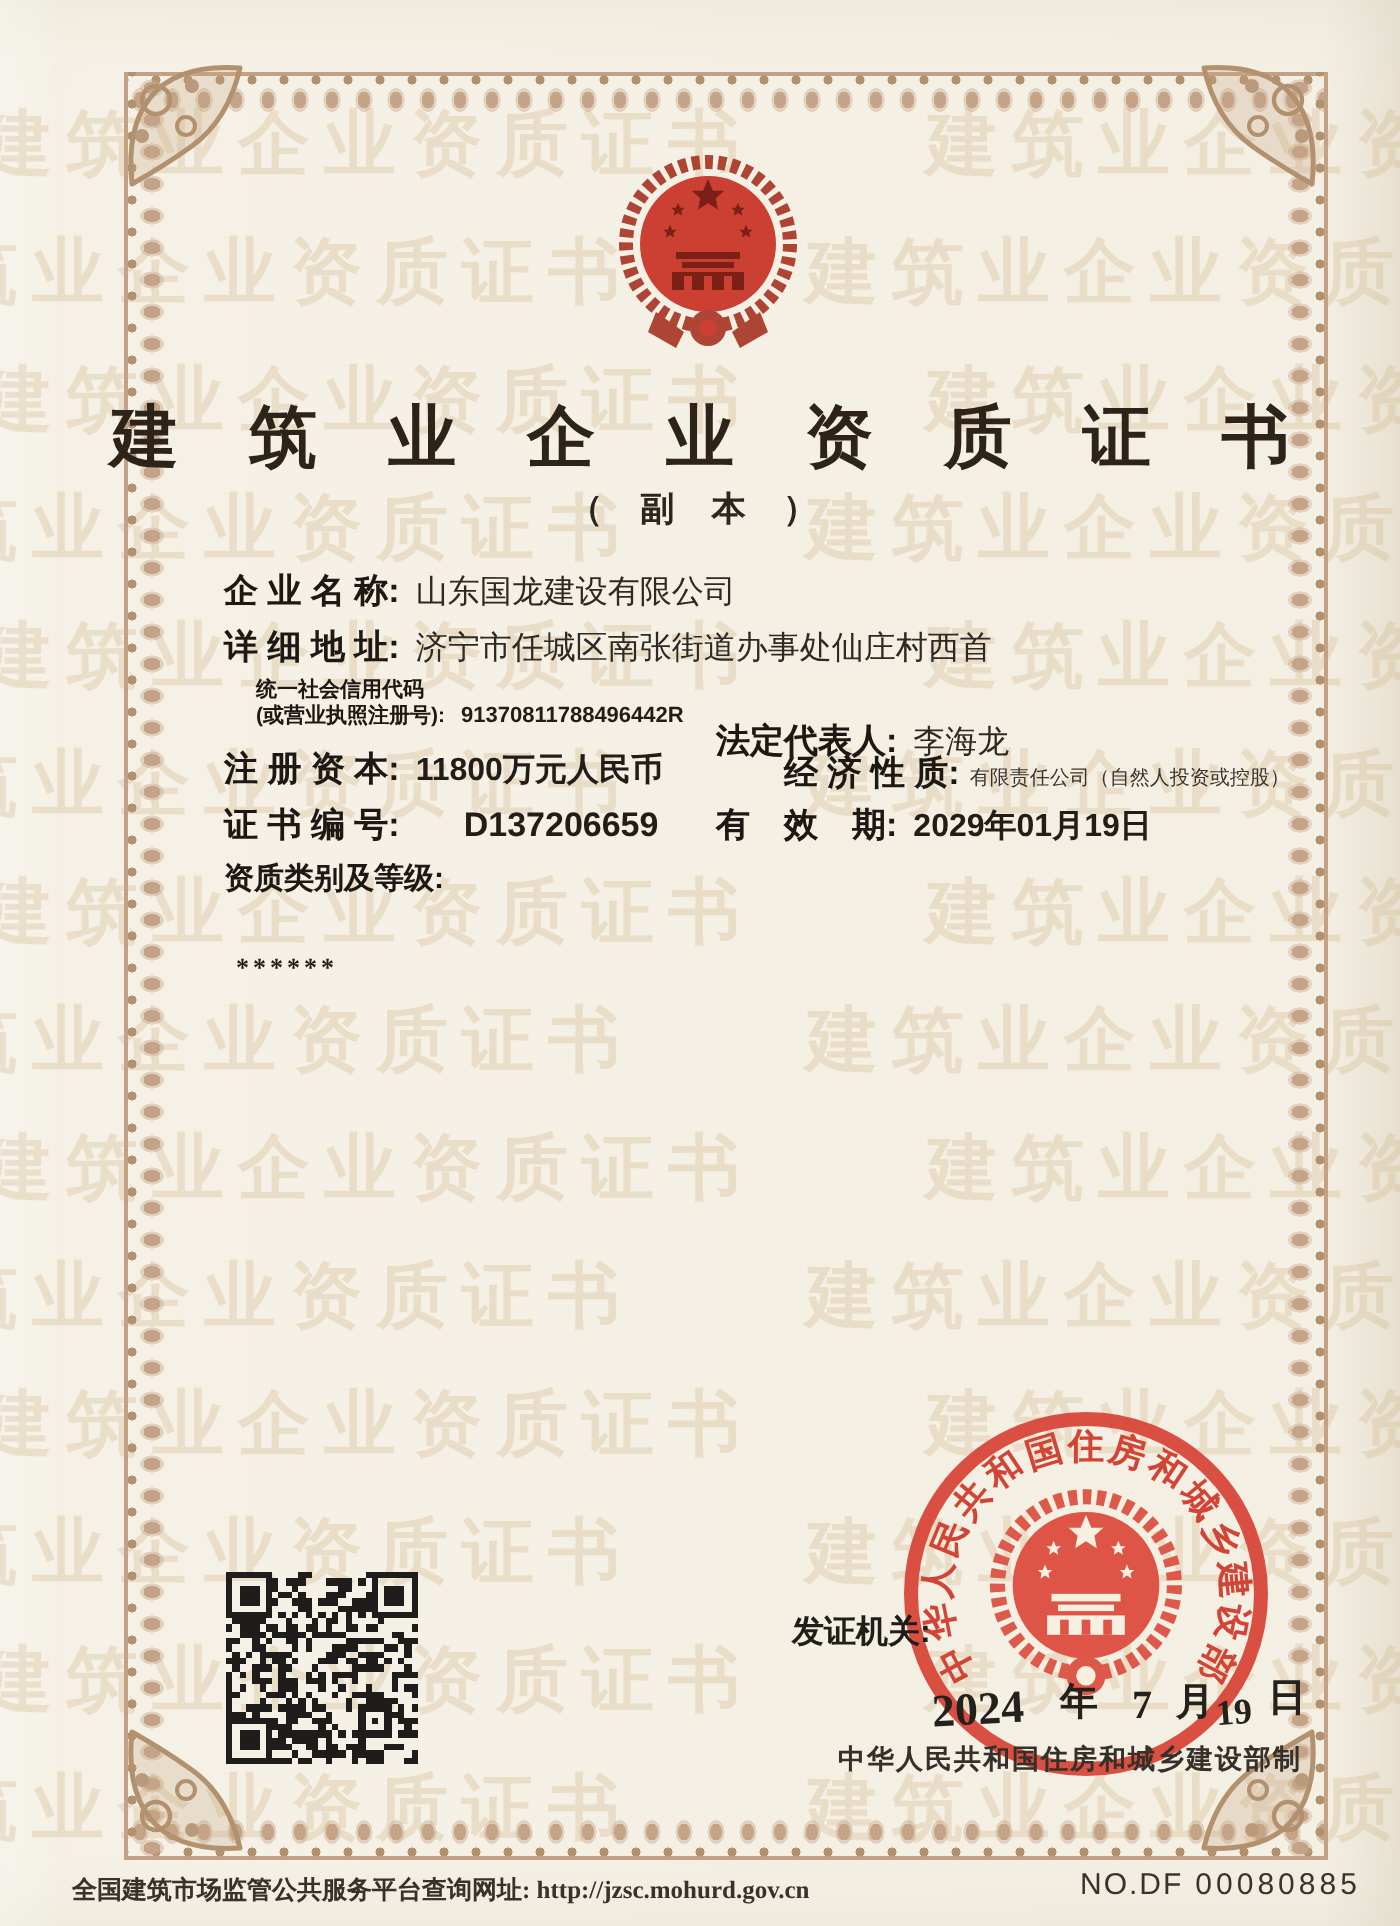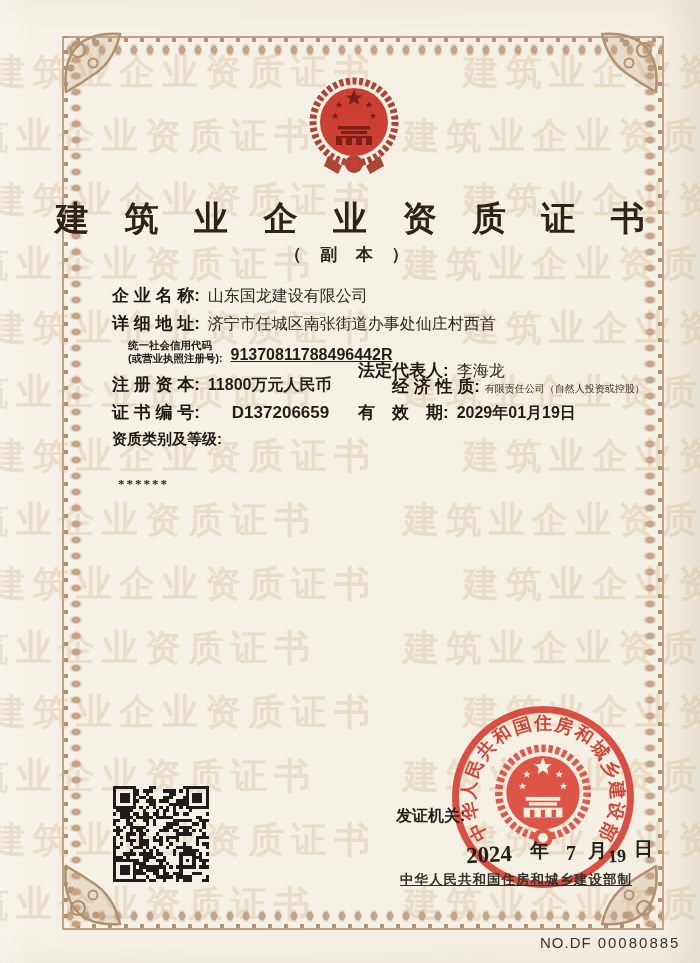--- a/index.html
+++ b/index.html
@@ -70,23 +70,23 @@
   .authority{position:absolute;left:396px;top:806px;z-index:5;
     font-family:"Liberation Sans",sans-serif;font-weight:bold;font-size:16px;color:#211d18;}
   .seal{position:absolute;left:452px;top:706px;width:182px;height:182px;box-sizing:border-box;
     border:7px solid rgba(214,66,53,.92);border-radius:50%;z-index:3;}
   .seal-text span{position:absolute;font-family:"Liberation Serif",serif;font-weight:bold;
     font-size:18px;color:#d24536;}
   .seal-emblem{position:absolute;left:34px;top:30px;}
   .date-line{position:absolute;z-index:6;font-family:"Liberation Sans",sans-serif;
     color:#24211d;white-space:nowrap;}
   .d-num{font-family:"Liberation Serif",serif;font-weight:bold;}
-  .made-by{position:absolute;left:400px;top:871px;width:270px;text-align:left;z-index:6;
+  .made-by{position:absolute;left:400px;top:871px;width:270px;text-align:center;z-index:6;
     font-family:"Liberation Serif",serif;font-weight:bold;font-size:13.5px;color:#35302a;
-    letter-spacing:1px;text-decoration:underline;}
+    letter-spacing:1px;}
   
   .footer-query{position:absolute;left:36px;top:937px;font-family:"Liberation Serif",serif;
     font-weight:bold;font-size:12.5px;color:#37322b;}
   .serial{position:absolute;left:540px;top:934px;font-family:"Liberation Sans",sans-serif;
     font-size:15px;color:#37342f;letter-spacing:1px;}
   .serial .digits{letter-spacing:2px;margin-left:6px;}
 </style>
 </head>
 <body>
 
@@ -173,21 +173,21 @@
   </div>
   <div class="frow" style="left:112px;top:312px;">
     <span class="flabel">详 细 地 址:</span>
     <span class="fvalue">济宁市任城区南张街道办事处仙庄村西首</span>
   </div>
   <div class="frow" style="left:112px;top:339px;align-items:flex-end;margin-left:16px;">
     <span class="flabel-small">
       <span>统一社会信用代码</span><br>
       <span>(或营业执照注册号):</span>
     </span>
-    <span class="fvalue num" style="font-size:16px;text-decoration:underline;">91370811788496442R</span>
+    <span class="fvalue num" style="font-size:11px;">91370811788496442R</span>
   </div>
   <div class="frow" style="left:358px;top:359px;">
     <span class="flabel">法定代表人:</span>
     <span class="fvalue">李海龙</span>
   </div>
   <div class="frow" style="left:112px;top:373px;">
     <span class="flabel">注 册 资 本:</span>
     <span class="fvalue num">11800万元人民币</span>
   </div>
   <div class="frow" style="left:358px;top:375px;margin-left:34px;">
@@ -1090,17 +1090,18 @@
 
   <div class="date-line d-num" style="left:466px;top:842px;font-size:23px;transform:rotate(-3deg);">2024</div>
   <div class="date-line" style="left:530px;top:838px;font-size:19px;font-weight:bold;">年</div>
   <div class="date-line d-num" style="left:566px;top:842px;font-size:20px;">7</div>
   <div class="date-line" style="left:588px;top:838px;font-size:19px;font-weight:bold;">月</div>
   <div class="date-line d-num" style="left:608px;top:846px;font-size:18px;transform:rotate(-4deg);">19</div>
   <div class="date-line" style="left:634px;top:836px;font-size:19px;font-weight:bold;">日</div>
 
   <div class="made-by">中华人民共和国住房和城乡建设部制</div>
 
+  <div class="footer-query">全国建筑市场监管公共服务平台查询网址: http://jzsc.mohurd.gov.cn</div>
   <div class="serial">
     <span>NO.DF</span><span class="digits">00080885</span>
   </div>
 
 </div>
 
 </body></html>

